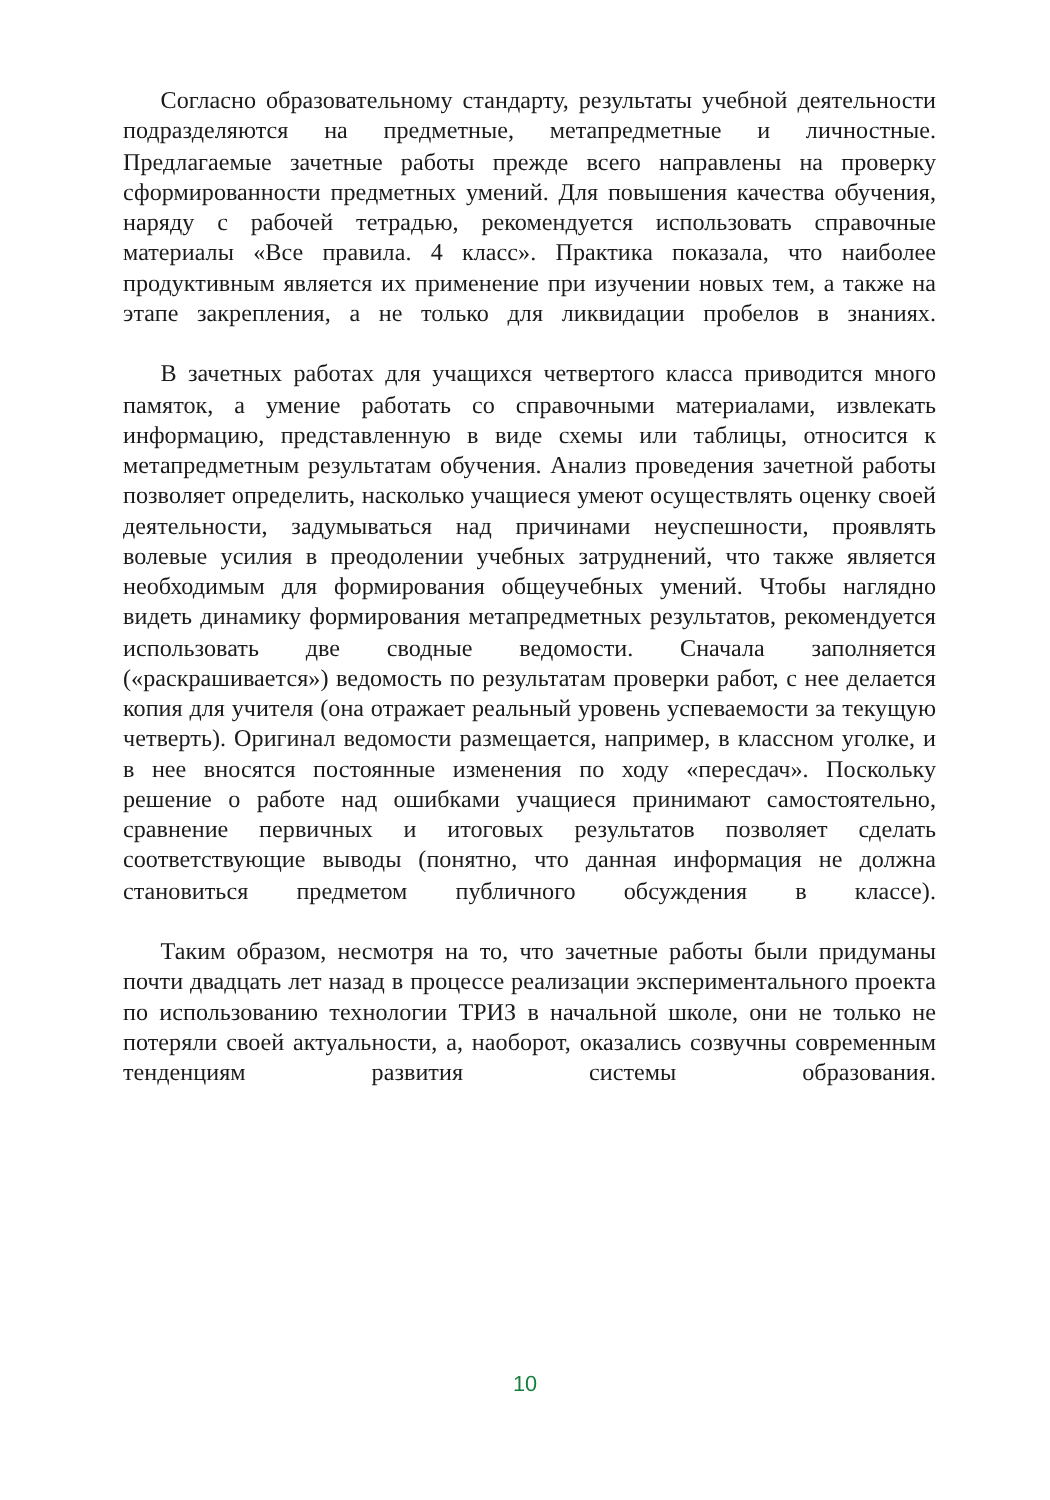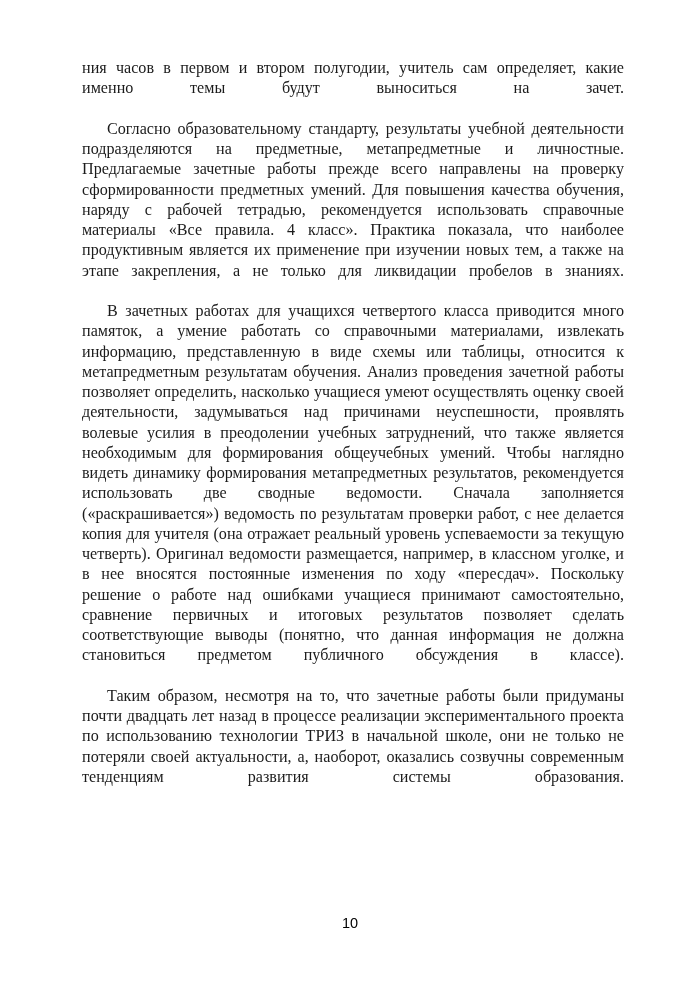--- a/index.html
+++ b/index.html
@@ -56,31 +56,30 @@
   }
 
   #page-number {
     position: absolute;
     left: 0;
     top: 915px;
     width: 700px;
     text-align: center;
     font-family: "Liberation Sans", "DejaVu Sans", sans-serif;
     font-size: 14.5px;
-    color: #000000;
+    color: #15803d;
   }
 </style>
 </head>
 <body>
 
 <div id="page">
 
   <div id="text-column">
 
-    <p class="para">ния часов в первом и втором полугодии, учитель сам определяет, какие именно темы будут выноситься на зачет.</p>
 
     <p class="para indent">Согласно образовательному стандарту, результаты учебной деятельности подразделяются на предметные, метапредметные и личностные. Предлагаемые зачетные работы прежде всего направлены на проверку сформированности предметных умений. Для повышения качества обучения, наряду с рабочей тетрадью, рекомендуется использовать справочные материалы «Все правила. 4 класс». Практика показала, что наиболее продуктивным является их применение при изучении новых тем, а также на этапе закрепления, а не только для ликвидации пробелов в знаниях.</p>
 
     <p class="para indent">В зачетных работах для учащихся четвертого класса приводится много памяток, а умение работать со справочными материалами, извлекать информацию, представленную в виде схемы или таблицы, относится к метапредметным результатам обучения. Анализ проведения зачетной работы позволяет определить, насколько учащиеся умеют осуществлять оценку своей деятельности, задумываться над причинами неуспешности, проявлять волевые усилия в преодолении учебных затруднений, что также является необходимым для формирования общеучебных умений. Чтобы наглядно видеть динамику формирования метапредметных результатов, рекомендуется использовать две сводные ведомости. Сначала заполняется («раскрашивается») ведомость по результатам проверки работ, с нее делается копия для учителя (она отражает реальный уровень успеваемости за текущую четверть). Оригинал ведомости размещается, например, в классном уголке, и в нее вносятся постоянные изменения по ходу «пересдач». Поскольку решение о работе над ошибками учащиеся принимают самостоятельно, сравнение первичных и итоговых результатов позволяет сделать соответствующие выводы (понятно, что данная информация не должна становиться предметом публичного обсуждения в классе).</p>
 
 
     <p class="para indent">Таким образом, несмотря на то, что зачетные работы были придуманы почти двадцать лет назад в процессе реализации экспериментального проекта по использованию технологии ТРИЗ в начальной школе, они не только не потеряли своей актуальности, а, наоборот, оказались созвучны современным тенденциям развития системы образования.</p>
 
   </div>
 

